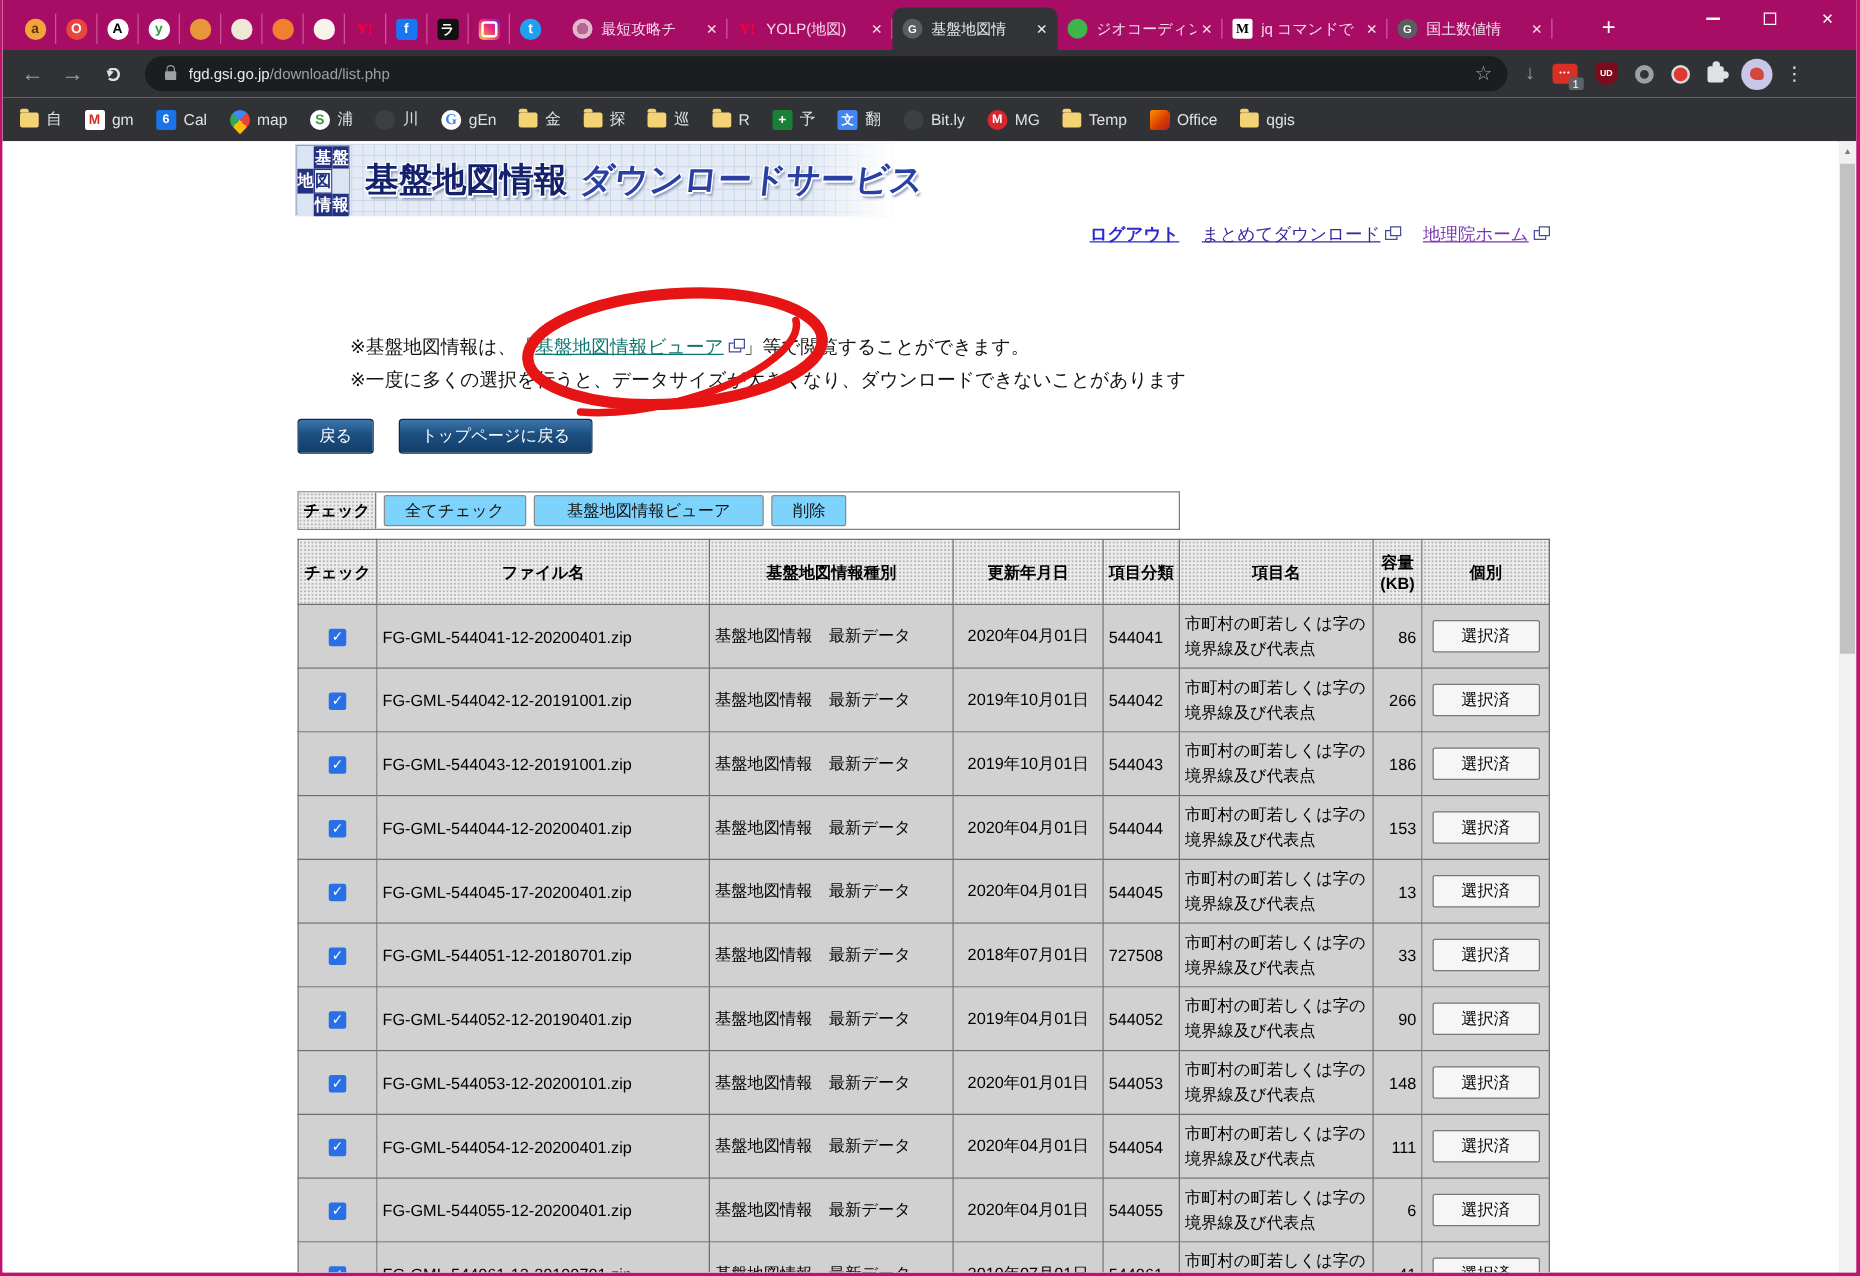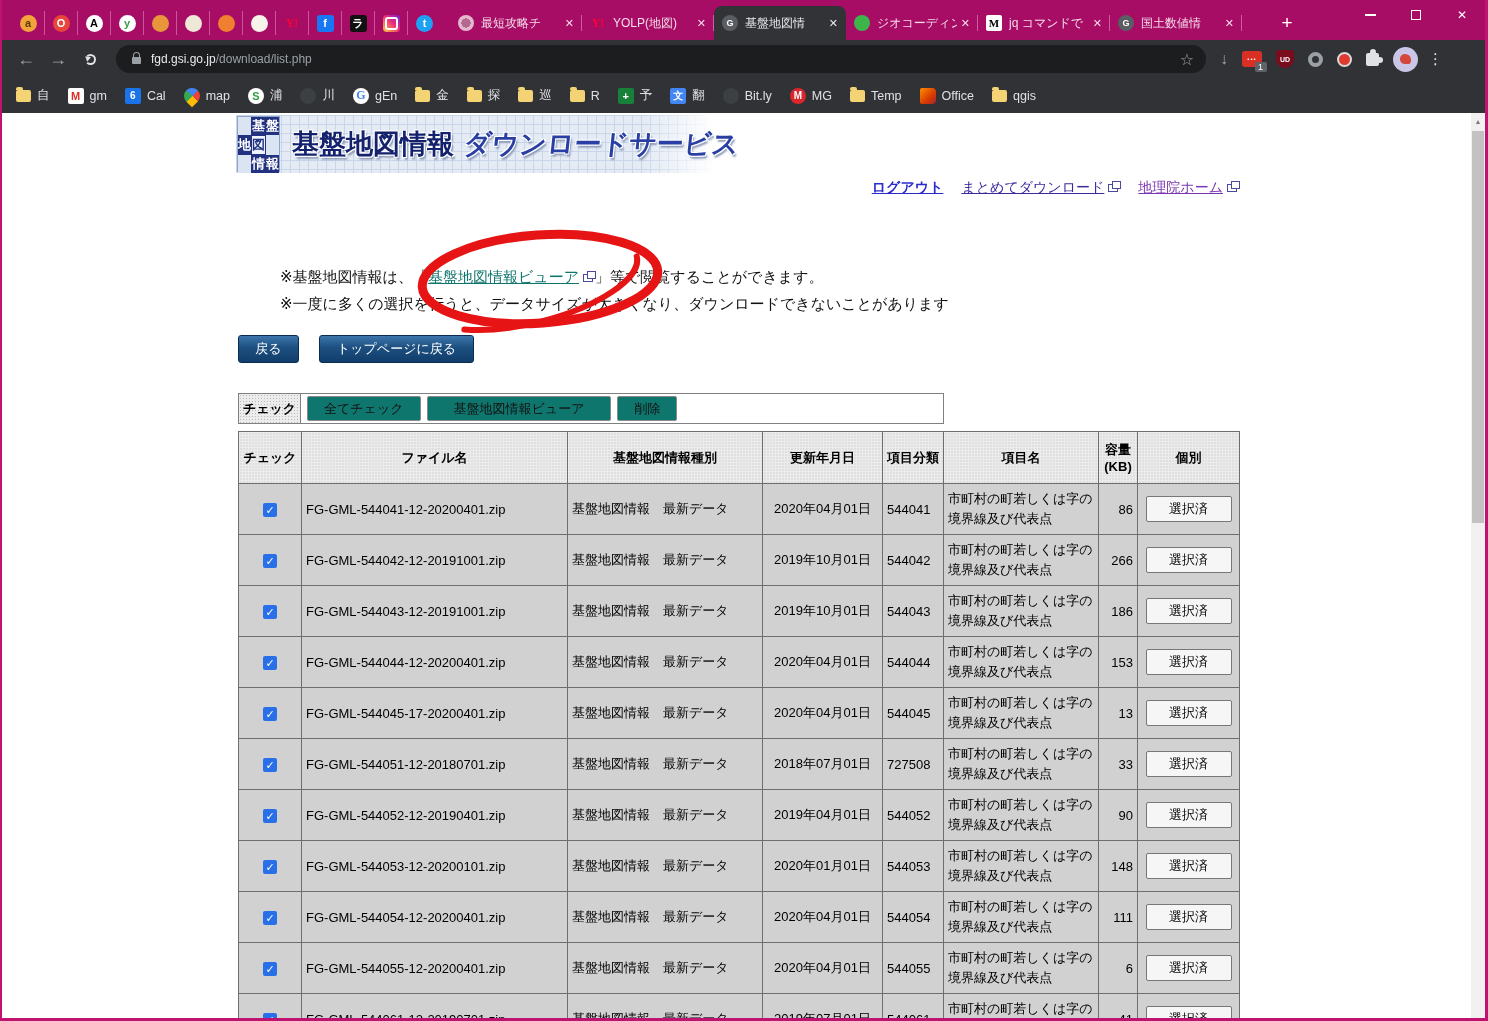--- a/index.html
+++ b/index.html
@@ -122,21 +122,21 @@
   .annotation{ position:absolute; left:398px; top:112px; width:286px; height:116px; z-index:5; pointer-events:none; }
 
   .navy-btn{ position:absolute; top:222px; height:28px; background:linear-gradient(#3d76ac,#1c4f80 45%,#113e6b);
     color:#fff; border:1px solid #0a2c50; border-radius:3px; font-size:13px; font-family:inherit; cursor:pointer; }
   .back-btn{ left:236px; width:61px; }
   .top-btn{ left:317px; width:155px; }
 
   .check-toolbar{ position:absolute; top:280px; left:236px; width:706px; height:31px; border:1px solid #808080; display:flex; align-items:stretch; }
   .check-label{ width:62px; display:flex; align-items:center; justify-content:center; font-size:13px; font-weight:bold;
     background-color:#ececec; background-image:radial-gradient(#b8b8b8 0.8px, transparent 0.9px); background-size:3px 3px; border-right:1px solid #808080; }
-  .gray-btn{ background:#0f766e; border:1px solid #8a8a8a; border-radius:2px; font-size:13px; font-family:inherit; margin:2px 0 2px 6px; padding:0 16px; cursor:pointer; color:#111; }
+  .gray-btn{ background:#7dd3fc; border:1px solid #8a8a8a; border-radius:2px; font-size:13px; font-family:inherit; margin:2px 0 2px 6px; padding:0 16px; cursor:pointer; color:#111; }
   .gray-btn.wide{ padding:0 26px; }
   .disabled-box{ margin-left:10px; border-left:1px solid #808080; flex:1; display:flex; align-items:stretch; }
   .gray-btn.disabled{ color:#b5b5b5; background:#f5f5f5; flex:1; margin:2px 4px; cursor:default; }
 
   table.files{ position:absolute; top:318px; left:236px; width:1001px; border-collapse:collapse; table-layout:fixed; font-size:13px; color:#000; }
   table.files th, table.files td{ border:1px solid #6e6e6e; overflow:hidden; }
   table.files th{ height:52px; font-weight:bold; text-align:center;
     background-color:#ececec; background-image:radial-gradient(#b8b8b8 0.8px, transparent 0.9px); background-size:3px 3px; }
   table.files td{ height:51px; background:#d2d1d1; padding:2px 4px; }
   td.c-check{ text-align:center; }

